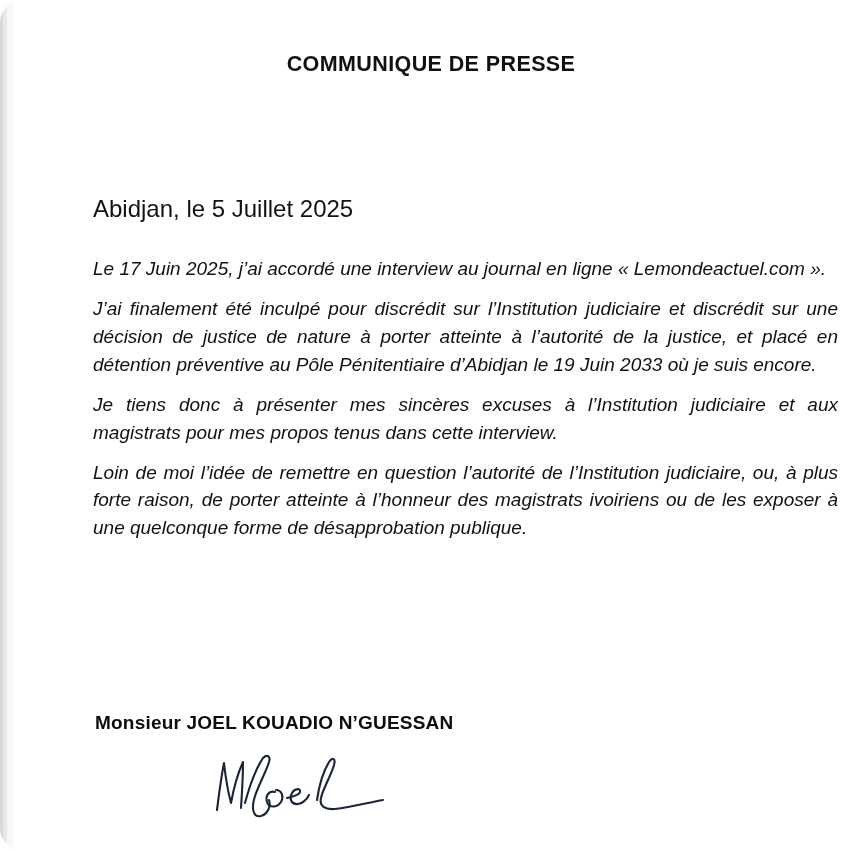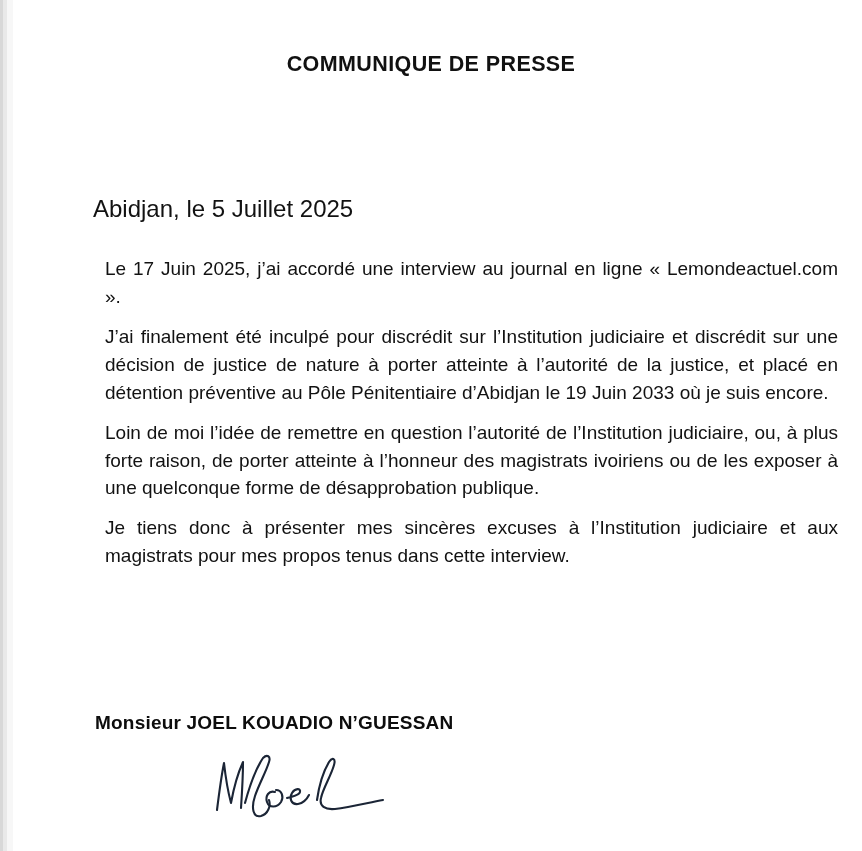--- a/index.html
+++ b/index.html
@@ -19,20 +19,21 @@
   
   .page {
     position: absolute;
     inset: 0;
     background:
       linear-gradient(90deg,
         #d8d8d8 0px, #d8d8d8 3px,
         #e9e9e9 3px, #e9e9e9 7px,
         #f7f7f7 7px, #f7f7f7 13px,
         #ffffff 13px, #ffffff 100%);
+    border-radius: 23px;
   }
 
   .doc-title {
     position: absolute;
     top: 52px;
     left: 0;
     right: 0;
     text-align: center;
     font-size: 21.5px;
     font-weight: bold;
@@ -53,22 +54,23 @@
     top: 255px;
     left: 93px;
     width: 745px;
   }
 
   .para {
     font-size: 19px;
     line-height: 1.47;
     text-align: justify;
     text-justify: inter-word;
-    margin: 0 0 12px 12px;
+    margin: 0 0 12px 0;
     color: #121212;
+    font-style: italic;
   }
   .para:last-of-type { margin-bottom: 0; }
 
   .signer-name {
     position: absolute;
     top: 712px;
     left: 95px;
     font-size: 19px;
     font-weight: bold;
     letter-spacing: 0.2px;
@@ -89,22 +91,22 @@
 
 <div class="page">
 
   <div class="doc-title">COMMUNIQUE DE PRESSE</div>
 
   <div class="dateline">Abidjan, le 5 Juillet 2025</div>
 
   <div class="body-copy">
     <p class="para">Le 17 Juin 2025, j’ai accordé une interview au journal en ligne « Lemondeactuel.com ».</p>
     <p class="para">J’ai finalement été inculpé pour discrédit sur l’Institution judiciaire et discrédit sur une décision de justice de nature à porter atteinte à l’autorité de la justice, et placé en détention préventive au Pôle Pénitentiaire d’Abidjan le 19 Juin 2033 où je suis encore.</p>
+    <p class="para">Je tiens donc à présenter mes sincères excuses à l’Institution judiciaire et aux magistrats pour mes propos tenus dans cette interview.</p>
     <p class="para">Loin de moi l’idée de remettre en question l’autorité de l’Institution judiciaire, ou, à plus forte raison, de porter atteinte à l’honneur des magistrats ivoiriens ou de les exposer à une quelconque forme de désapprobation publique.</p>
-    <p class="para">Je tiens donc à présenter mes sincères excuses à l’Institution judiciaire et aux magistrats pour mes propos tenus dans cette interview.</p>
   </div>
 
   <div class="signer-name">Monsieur JOEL KOUADIO N’GUESSAN</div>
 
   <div class="signature">
     <svg viewBox="0 0 190 72" xmlns="http://www.w3.org/2000/svg" aria-hidden="true">
       <g fill="none" stroke="#1b2536" stroke-width="2.1" stroke-linecap="round" stroke-linejoin="round">
 
         <path d="M12 62 C14 46, 16 30, 19 15 C20 24, 22 40, 26 55 C28 44, 32 27, 38 14 C38 28, 37 45, 36 60"></path>
 

